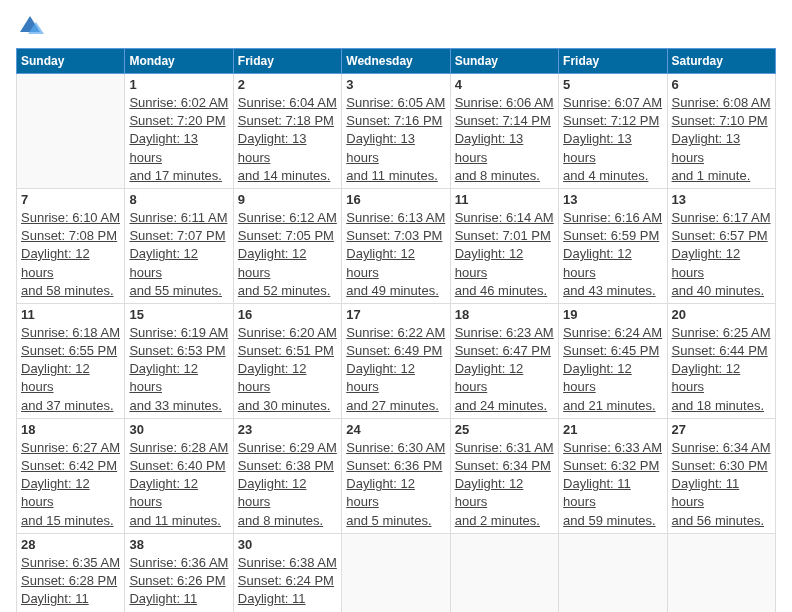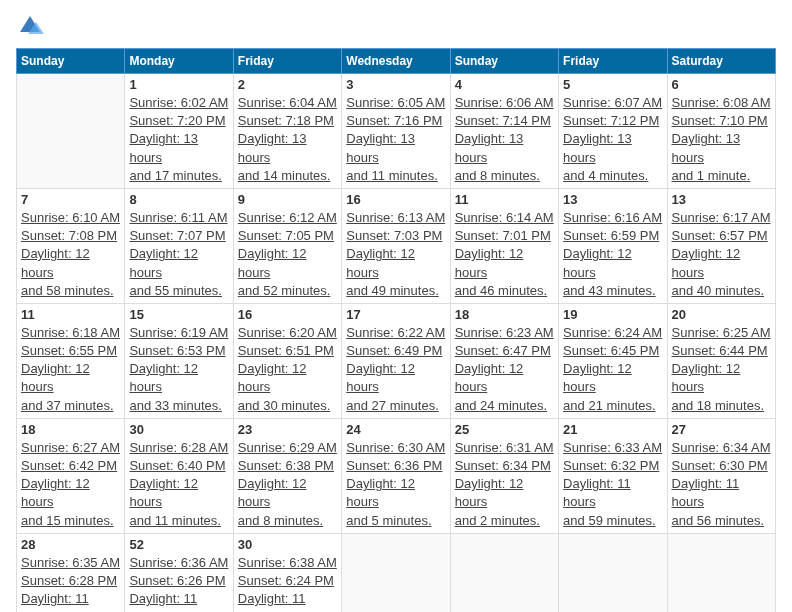--- a/index.html
+++ b/index.html
@@ -254,21 +254,21 @@
             <span class="day-number">27</span>
             <div class="day-info">Sunrise: 6:34 AM<br>Sunset: 6:30 PM<br>Daylight: 11 hours<br>and 56 minutes.</div>
           </td>
         </tr>
         <tr class="last-row">
           <td>
             <span class="day-number">28</span>
             <div class="day-info">Sunrise: 6:35 AM<br>Sunset: 6:28 PM<br>Daylight: 11 hours<br>and 52 minutes.</div>
           </td>
           <td>
-            <span class="day-number">52</span>
+            <span class="day-number">38</span>
             <div class="day-info">Sunrise: 6:36 AM<br>Sunset: 6:26 PM<br>Daylight: 11 hours<br>and 49 minutes.</div>
           </td>
           <td>
             <span class="day-number">30</span>
             <div class="day-info">Sunrise: 6:38 AM<br>Sunset: 6:24 PM<br>Daylight: 11 hours<br>and 46 minutes.</div>
           </td>
           <td class="empty"></td>
           <td class="empty"></td>
           <td class="empty"></td>
           <td class="empty"></td>

